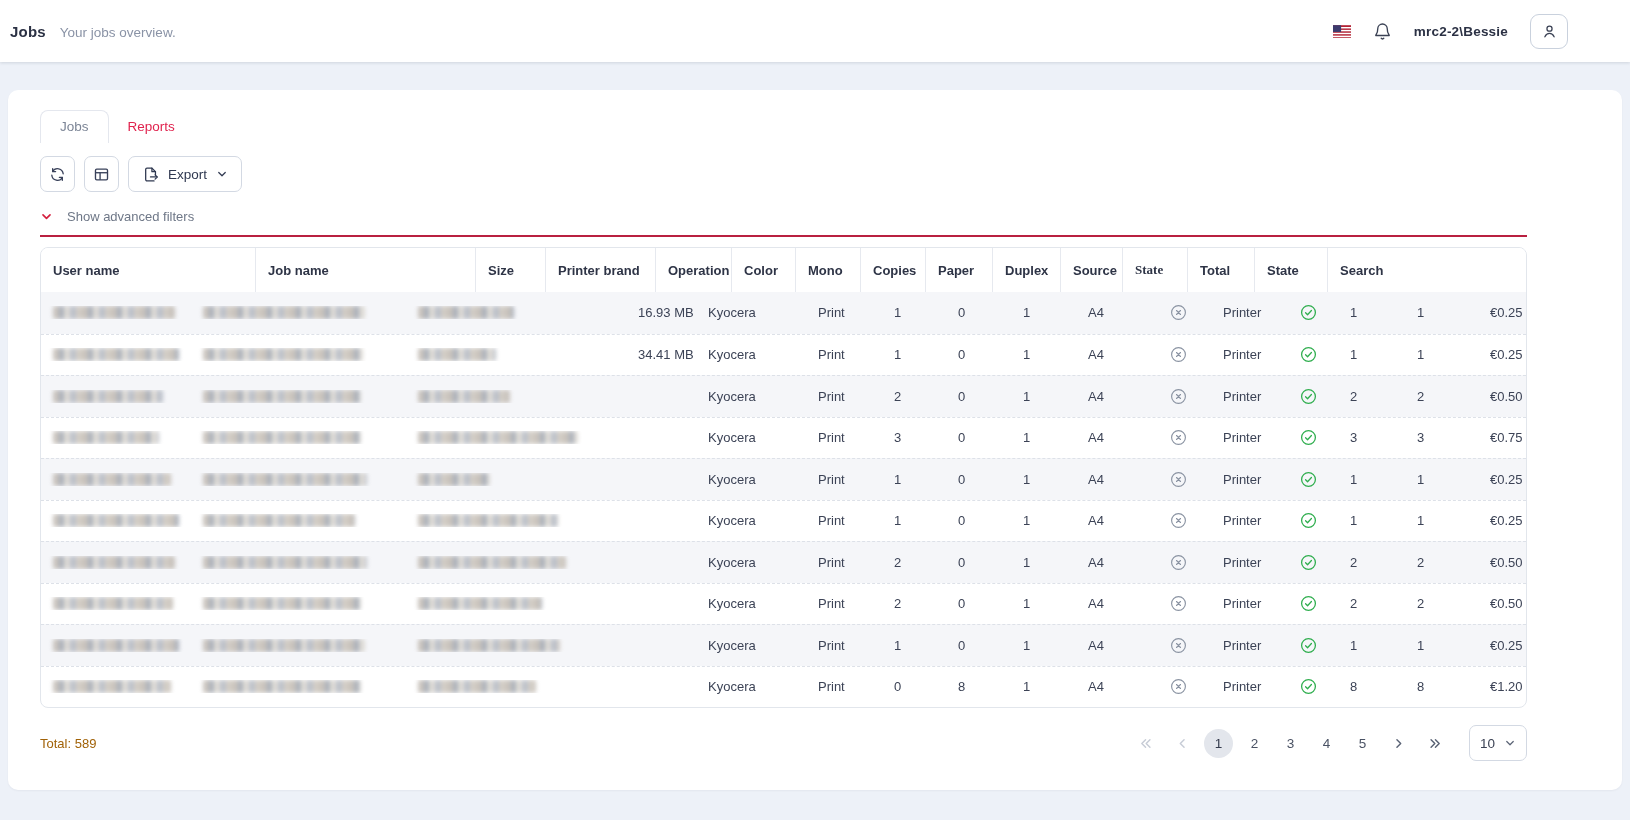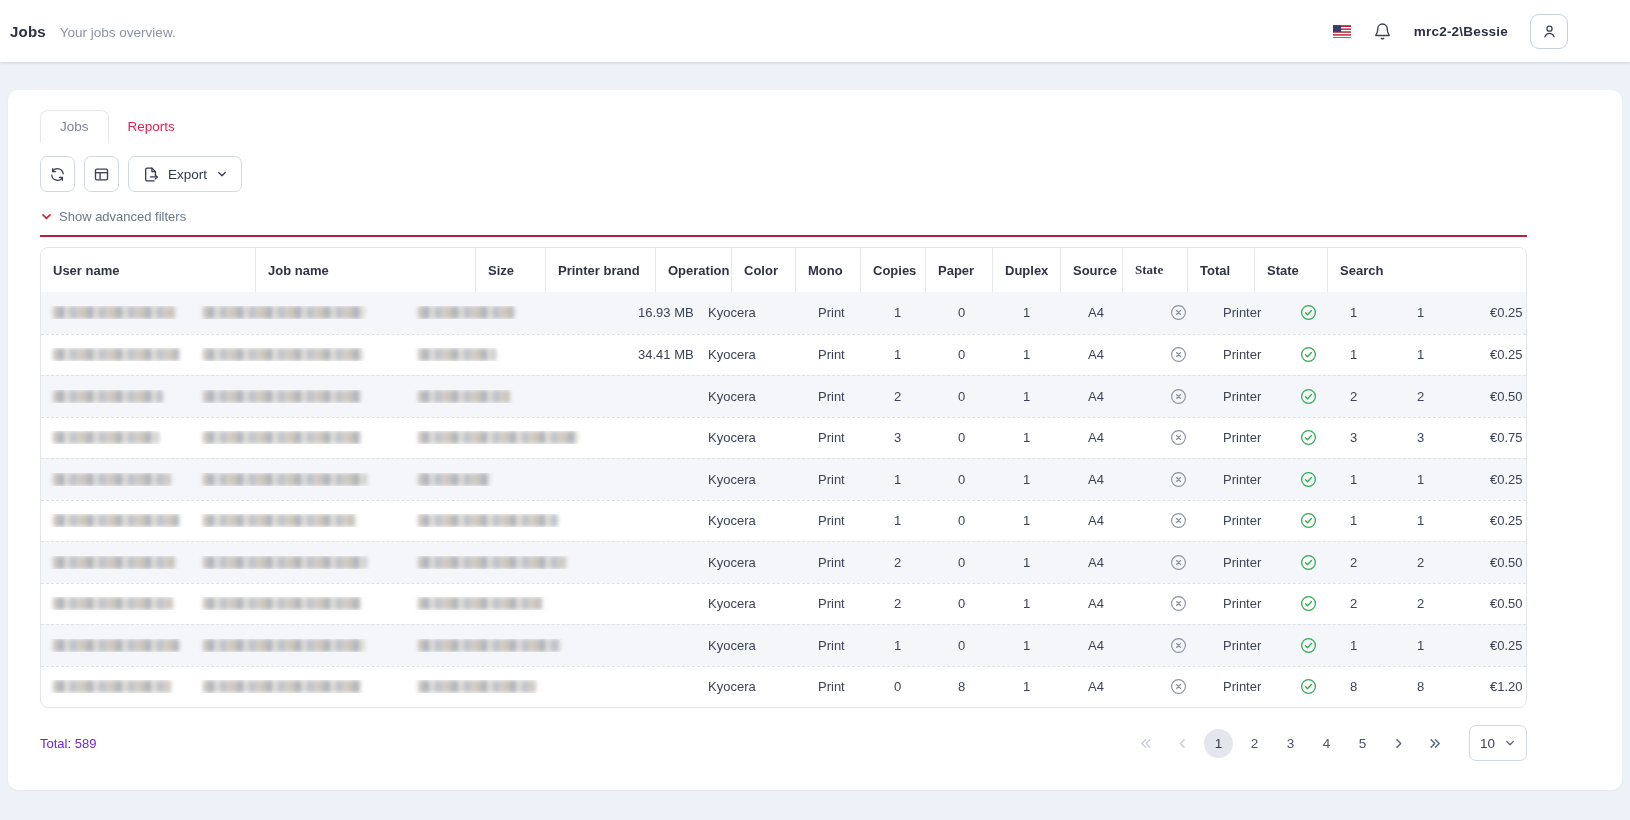--- a/index.html
+++ b/index.html
@@ -46,21 +46,21 @@
             color:#4a5264; display:flex; align-items:center; justify-content:center;
             border-radius:0 7px 7px 0; cursor:pointer; }
   .toolbar-right { display:flex; align-items:center; gap:9px; }
   .btn { height:36px; border:1px solid #d3d9e3; border-radius:7px; background:#fff;
          color:#39415a; display:inline-flex; align-items:center; justify-content:center; cursor:pointer; }
   .icon-btn { width:35px; }
   .export-btn { padding:0 13px; gap:9px; font-size:13.5px; color:#2f3850;
                 font-family:"Liberation Sans",sans-serif; }
 
   
-  .filters-toggle { margin-top:17px; display:inline-flex; align-items:center; gap:6px;
+  .filters-toggle { margin-top:17px; display:inline-flex; align-items:center; gap:14px;
                     font-size:13px; color:#6e7787; cursor:pointer; }
   .filters-toggle .chev { color:#d41f3e; display:inline-flex; }
   .red-divider { margin-top:8px; height:2px; background:#b92040; }
 
   
   .table { margin-top:10px; border:1px solid #e2e6ec; border-radius:8px; overflow:hidden; }
   .thead { display:flex; height:44px; background:#fff; }
   .th { font-weight:bold; font-size:13px; color:#2e3446; padding-left:12px; height:100%;
         display:flex; align-items:center; border-right:1px solid #e6e9ef; flex:none; }
   .th:last-child { border-right:none; }
@@ -68,21 +68,21 @@
   .trow:nth-child(odd) { background:#f5f6f9; }
   .trow + .trow { border-top:1px dashed #dde1e8; }
   .td { padding-left:12px; flex:none; white-space:nowrap; overflow:hidden; display:flex; align-items:center; }
   .td.icon-cell { padding-left:27px; }
   .redact { display:inline-block; height:13px; border-radius:2px; filter:blur(2.3px); opacity:.8;
             background:repeating-linear-gradient(90deg,#bdb6ae 0 6px,#99a0ab 6px 11px,
                         #d8d4cd 11px 17px,#aeb4bf 17px 23px,#c9c2b8 23px 29px); }
 
   
   .tfooter { display:flex; justify-content:space-between; align-items:center; margin-top:17px; }
-  .total { font-size:13px; color:#6d28d9; }
+  .total { font-size:13px; color:#a16207; }
   .pagination { display:flex; align-items:center; gap:7px; }
   .pg { width:29px; height:29px; display:inline-flex; align-items:center; justify-content:center;
         border:none; background:transparent; font-size:13.5px; color:#4a5264; border-radius:50%;
         cursor:pointer; font-family:"Liberation Sans",sans-serif; }
   .pg.current { background:#e3e6ec; color:#333a4c; }
   .pg.arrow { color:#5a6375; }
   .pg.arrow svg { width:15px; height:15px; }
   .pg.disabled { color:#c7ccd6; }
   .page-size { margin-left:13px; width:58px; height:36px; border:1px solid #d3d9e3;
                border-radius:7px; display:flex; align-items:center; justify-content:center;

